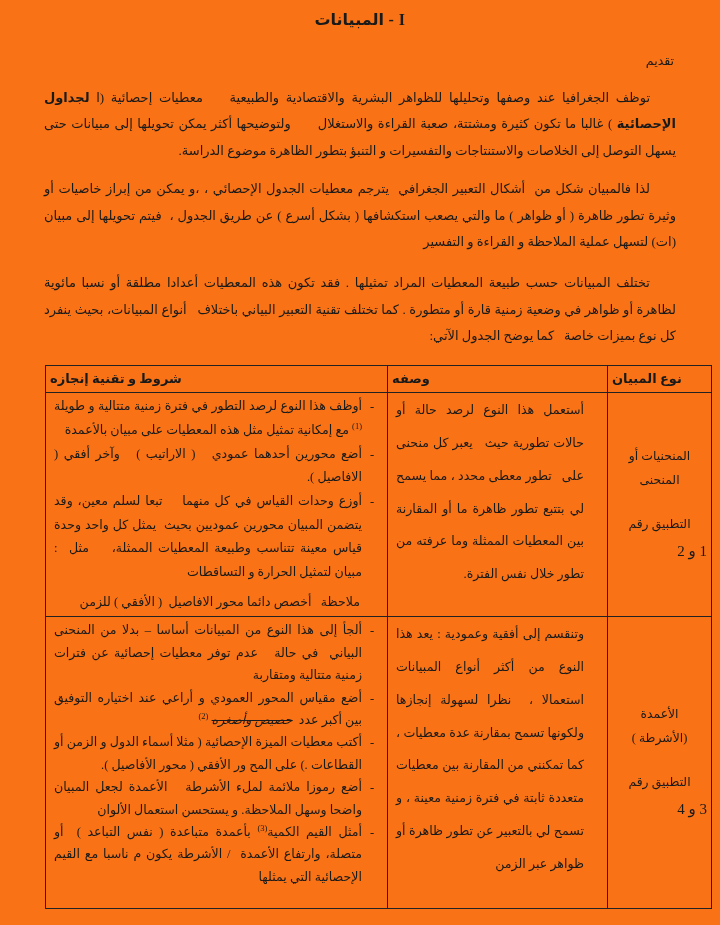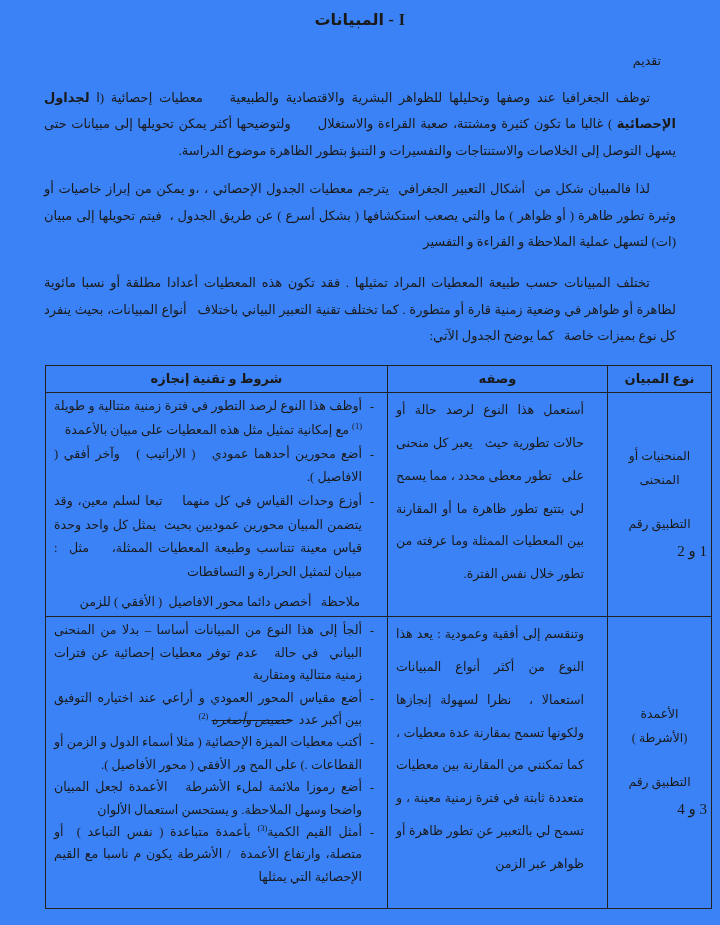--- a/index.html
+++ b/index.html
@@ -1,31 +1,31 @@
 <!DOCTYPE html>
 <html dir="rtl" lang="ar"><head>
 <meta charset="utf-8">
 <style>
   html,body{margin:0;padding:0;background:#e8e8e8;}
   .page{
-    width:720px;height:925px;margin:0 auto;background:#3b82f6;
+    width:720px;height:925px;margin:0 auto;background:#f97316;
     color:#1a1a1a;overflow:hidden;direction:rtl;position:relative;
     font-family:"Liberation Serif","DejaVu Sans",serif;
   }
   .title{padding-top:10px;text-align:center;font-size:16px;font-weight:bold;letter-spacing:.5px;}
-  .intro-label{margin:24px 59px 0;font-size:12.5px;}
+  .intro-label{margin:24px 46px 0;font-size:12.5px;}
   .para{margin:16px 44px 0;font-size:13px;line-height:2.03;text-align:justify;text-indent:26px;}
   .para.p2{margin-top:12px;}
   .para.p3{margin-top:15px;}
   .section-heading{margin:12px 44px 0;font-size:14px;font-weight:bold;height:20px;}
   table.types{
     width:666px;margin:16px 8px 0 auto;border-collapse:collapse;table-layout:fixed;
   }
   table.types th,table.types td{border:1.4px solid #222;}
-  th{height:24px;font-size:13px;font-weight:bold;text-align:center;padding:1px 4px;}
+  th{height:24px;font-size:13px;font-weight:bold;text-align:left;padding:1px 4px;}
   td.cell{vertical-align:top;padding:3px 8px;font-size:12.6px;}
   .row1 td{height:217px;}
   .row2 td{height:287px;}
   td.type-cell{vertical-align:middle;text-align:center;font-size:12.4px;line-height:1.95;padding:2px 4px;}
   .type-gap{height:20px;}
   .app-nums{font-size:15px;text-align:right;}
   td.desc-cell{line-height:2.6;text-align:justify;padding:1px 23px 1px 8px;}
   td.cond-cell{padding:2px 5px 2px 8px;}
   .row1 td.cond-cell{line-height:1.88;}
   .row2 td.cond-cell{line-height:1.78;}

